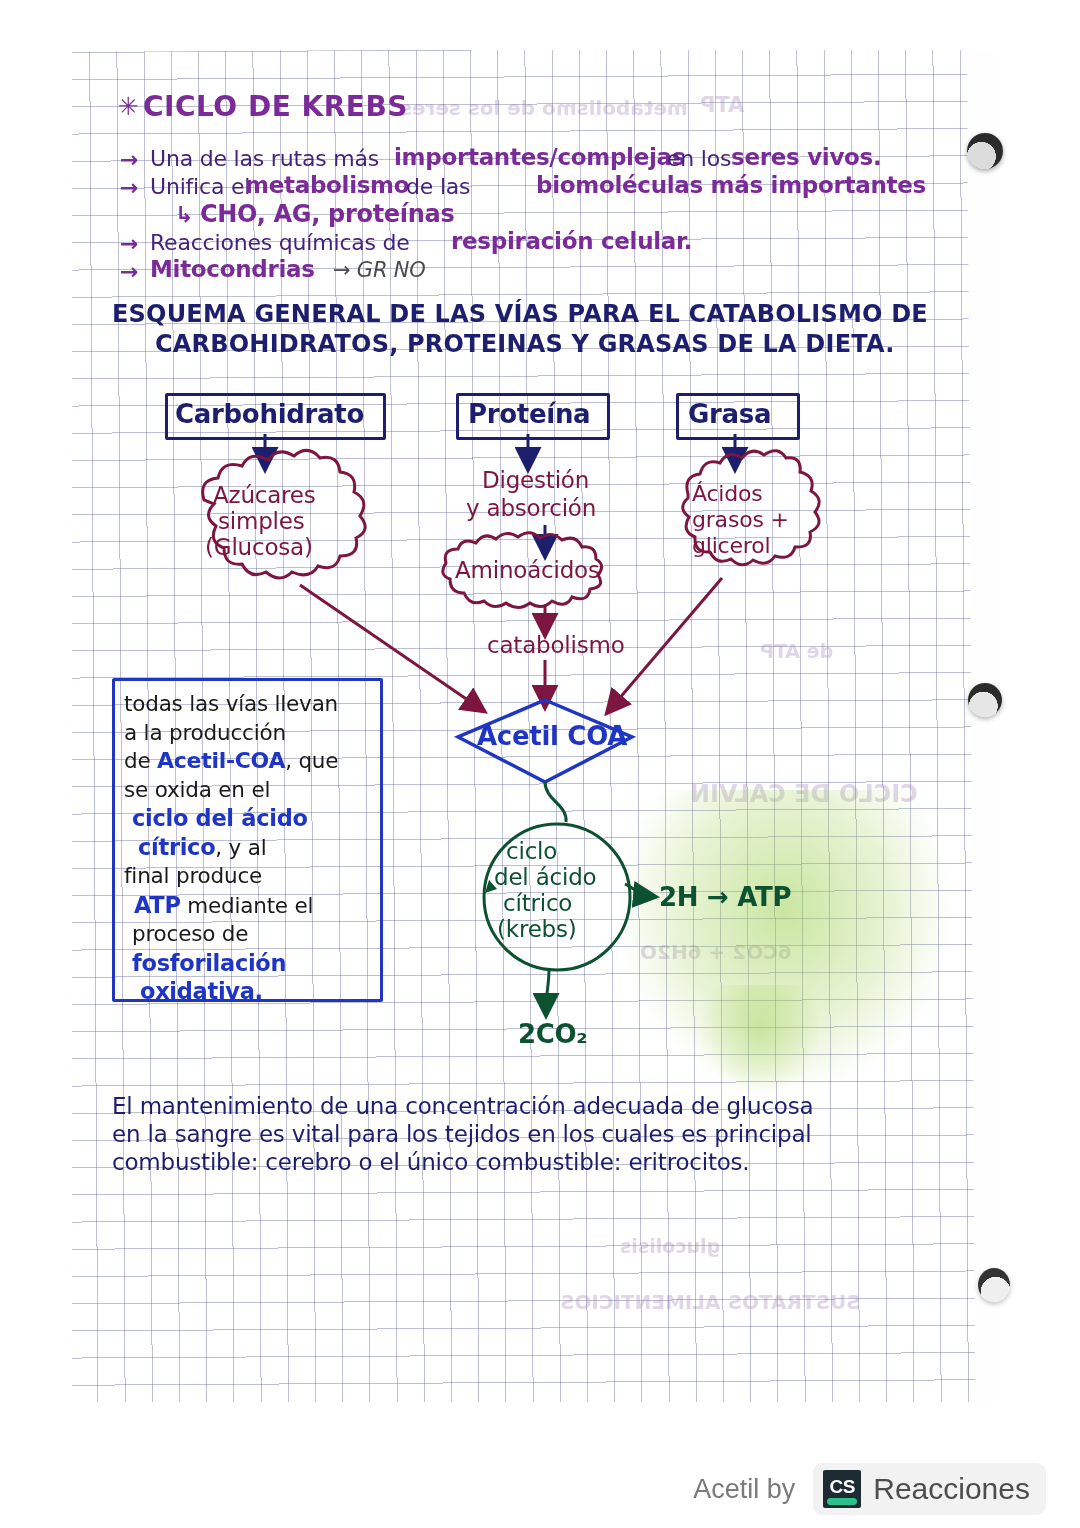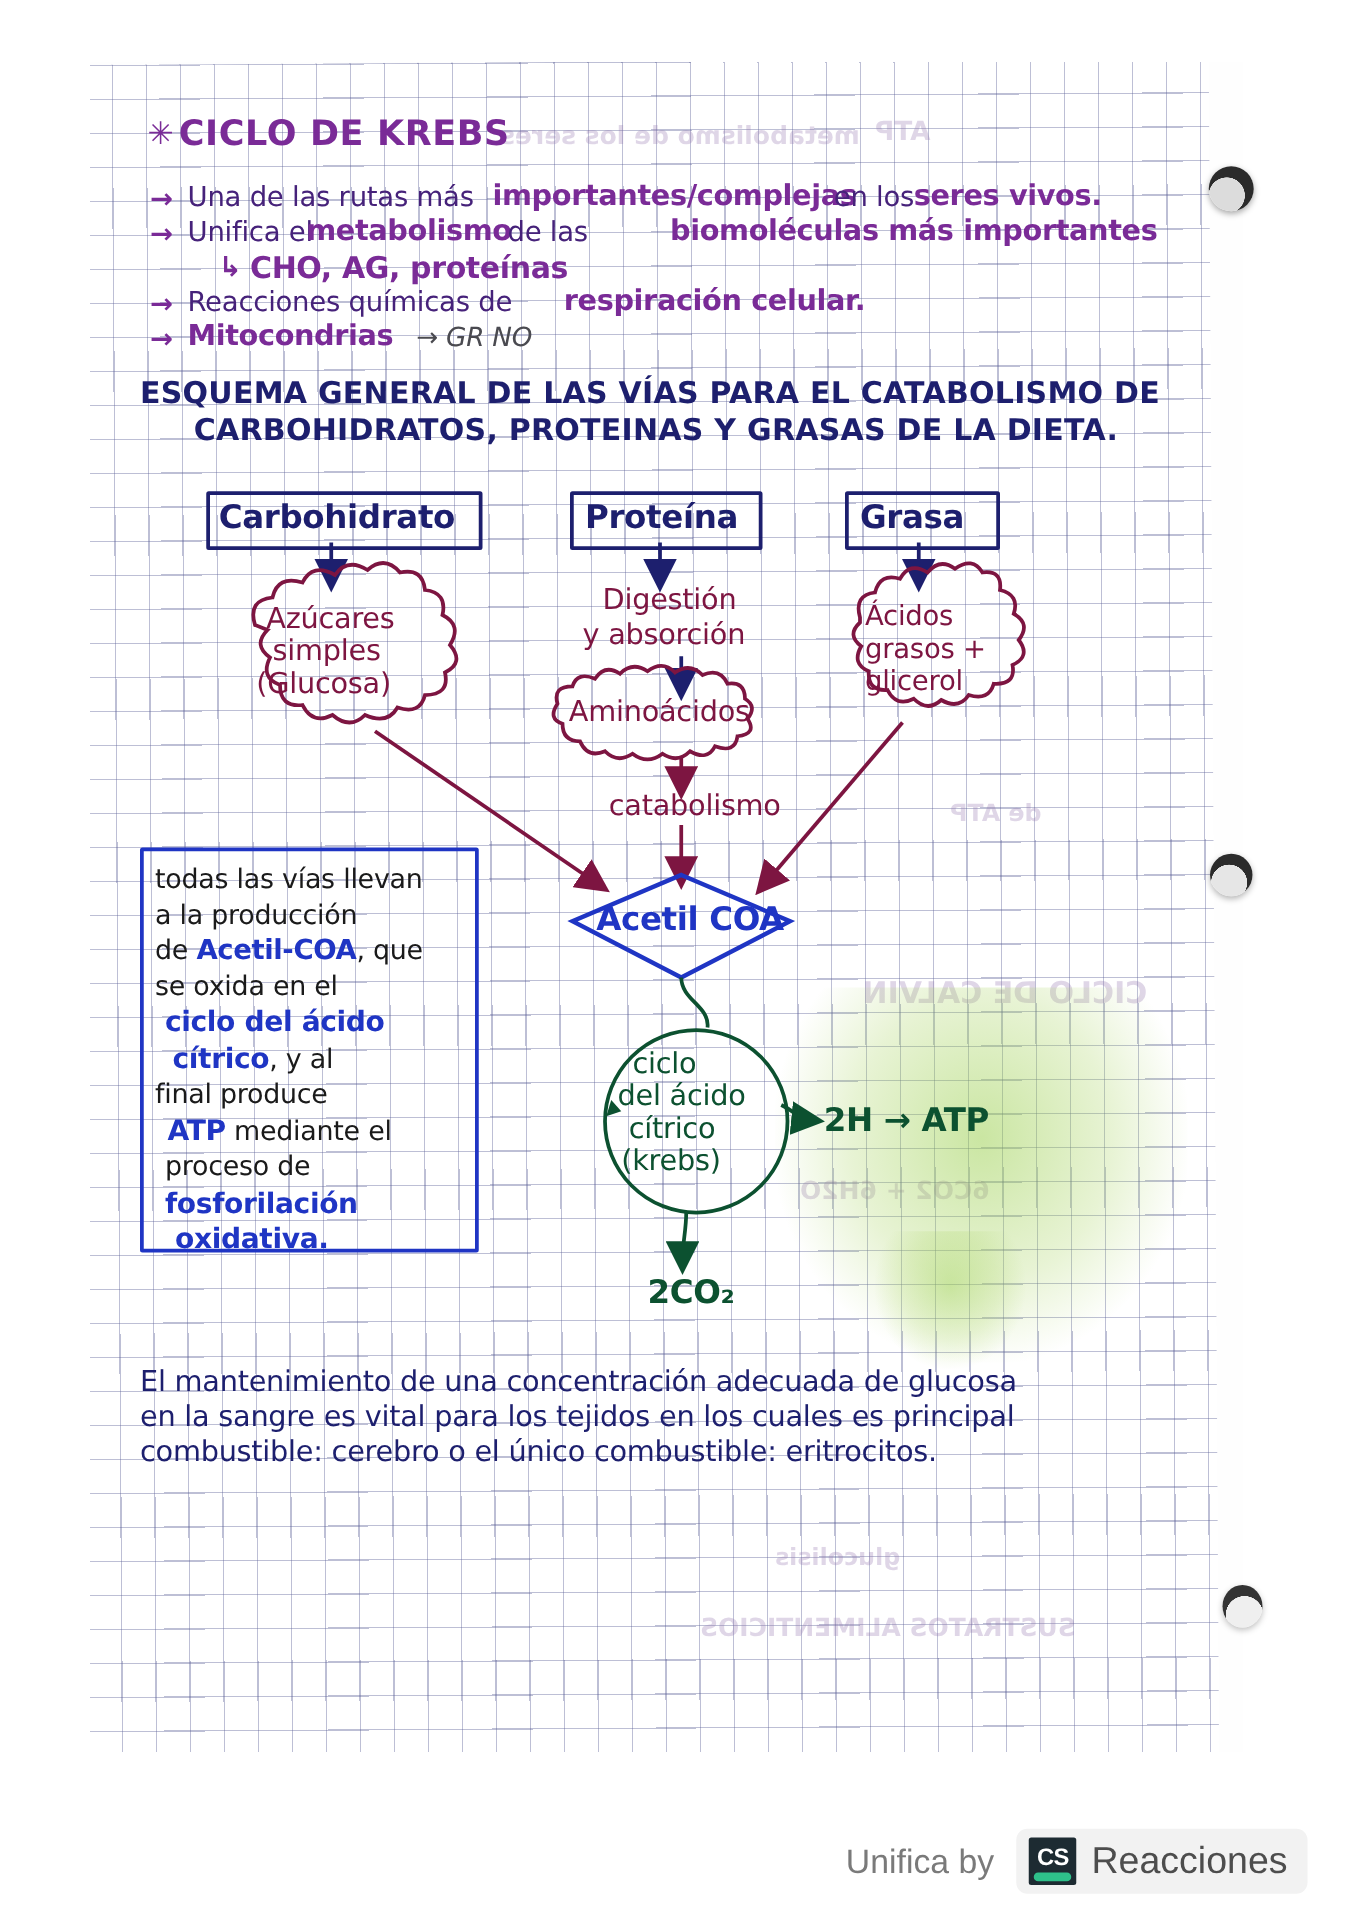--- a/index.html
+++ b/index.html
@@ -256,20 +256,20 @@
   <div class="hole" style="left:968px;top:683px;width:34px;height:34px;
        background:radial-gradient(circle at 45% 68%, #e6e6e6 0 48%, #2b2b2b 49% 100%);
        box-shadow:0 2px 5px rgba(0,0,0,.30);"></div>
   <div class="hole" style="left:978px;top:1268px;width:32px;height:34px;
        background:radial-gradient(circle at 55% 70%, #efefef 0 50%, #333 51% 100%);
        box-shadow:0 2px 5px rgba(0,0,0,.25);"></div>
 
 </div>
 
 <div id="footer">
-  <div id="pwr">Unifica by</div>
+  <div id="pwr">Acetil by</div>
   <div id="csbadge">
     <div id="cslogo">
       <span>CS</span>
     </div>
     <div id="csname">Reacciones</div>
   </div>
 </div>
 
 </body></html>

